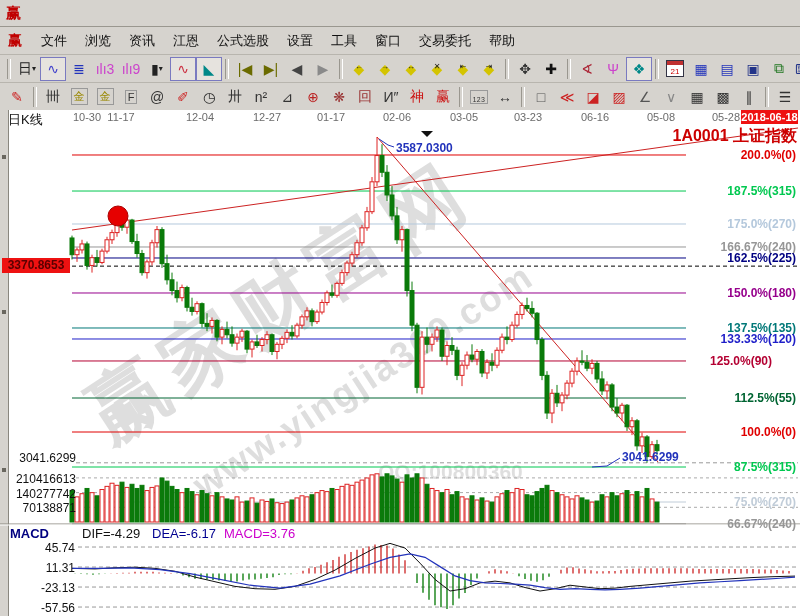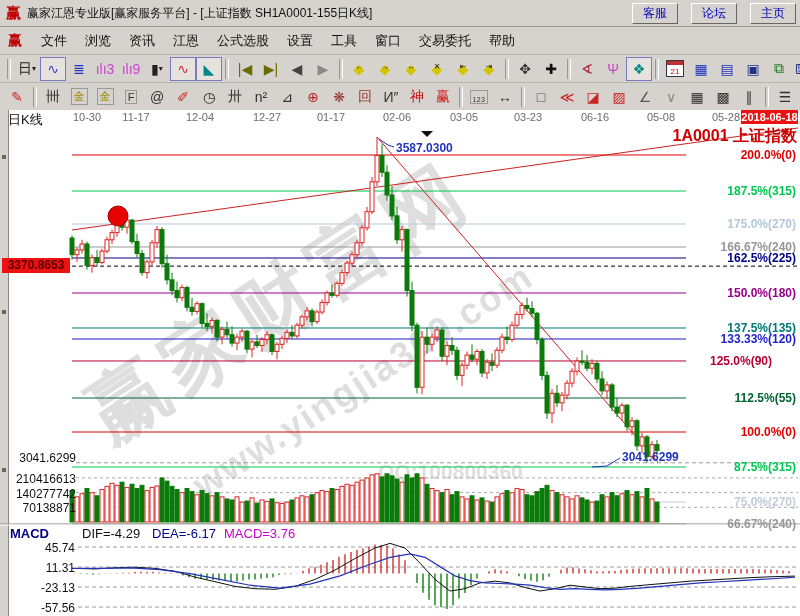--- a/index.html
+++ b/index.html
@@ -46,26 +46,20 @@
   .pricebox{background:#ee1111;color:#5a0000;font-size:12px;font-weight:bold;text-align:center;line-height:15px;}
   .lastdate{background:#ee1111;color:#fff;font-size:11px;font-weight:bold;text-align:center;line-height:14px;}
   .symlbl{color:#cc0000;font-size:16px;font-weight:bold;text-align:right;}
   .macdhdr span{font-size:13px;}
 </style>
 </head>
 <body>
 
 <div class="abs titlebar">
   <span class="logo">赢</span>
-  <span class="title">赢家江恩专业版[赢家服务平台] - [上证指数  SH1A0001-155日K线]</span>
-  <div class="tb-buttons" id="tbButtons">
-      <div class="tb-btn">客服</div>
-      <div class="tb-btn">论坛</div>
-      <div class="tb-btn">主页</div>
-    </div>
 </div>
 
 <div class="abs menubar">
   <span class="mlogo">赢</span>
   <span id="menuItems" style="display:flex;">
       <span class="menu-item">文件</span>
       <span class="menu-item">浏览</span>
       <span class="menu-item">资讯</span>
       <span class="menu-item">江恩</span>
       <span class="menu-item">公式选股</span>
@@ -792,21 +786,21 @@
     <path d="M72,568.371 L100,568.371 L130,567.7900000000001 L160,569.533 L190,573.6 L220,579.41 L250,585.22 L280,588.125 L310,584.058 L340,575.924 L370,564.304 L390,557.332 L410,553.846 L425,557.332 L440,566.628 L455,575.924 L470,580.572 L485,582.8960000000001 L500,583.477 L515,584.058 L530,585.22 L545,587.544 L560,589.287 L575,588.706 L590,589.287 L605,589.868 L620,589.287 L640,588.125 L660,586.3820000000001 L680,584.639 L700,582.8960000000001 L720,581.734 L740,580.572 L760,579.41 L780,578.248 L795,577.1847700000001" fill="none" stroke="#2233bb" stroke-width="1.2"></path>
     <circle cx="118" cy="216" r="10" fill="#e60000" stroke="#aa0000" stroke-width="1"></circle>
     <path d="M421,131 L433,131 L427,137 Z" fill="#111111"></path>
     <polyline points="379,139 388,145 394,147" fill="none" stroke="#2233bb" stroke-width="1"></polyline>
     <polyline points="592,467 607,466 620,458" fill="none" stroke="#2233bb" stroke-width="1"></polyline>
   </svg>
 
 <div class="abs ov3" style="left:8px;top:111px;font-size:13px;color:#111;">日K线</div>
 <div id="dateRow">
     <div class="abs ov3 datelbl" style="left: 71px; top: 111px; width: 32px; text-align: center;">10-30</div>
-    <div class="abs ov3 datelbl" style="left: 120px; top: 111px; width: 32px; text-align: center;">11-17</div>
+    <div class="abs ov3 datelbl" style="left: 105px; top: 111px; width: 32px; text-align: center;">11-17</div>
     <div class="abs ov3 datelbl" style="left: 184px; top: 111px; width: 32px; text-align: center;">12-04</div>
     <div class="abs ov3 datelbl" style="left: 251px; top: 111px; width: 32px; text-align: center;">12-27</div>
     <div class="abs ov3 datelbl" style="left: 315px; top: 111px; width: 32px; text-align: center;">01-17</div>
     <div class="abs ov3 datelbl" style="left: 381px; top: 111px; width: 32px; text-align: center;">02-06</div>
     <div class="abs ov3 datelbl" style="left: 448px; top: 111px; width: 32px; text-align: center;">03-05</div>
     <div class="abs ov3 datelbl" style="left: 512px; top: 111px; width: 32px; text-align: center;">03-23</div>
     <div class="abs ov3 datelbl" style="left: 579px; top: 111px; width: 32px; text-align: center;">06-16</div>
     <div class="abs ov3 datelbl" style="left: 645px; top: 111px; width: 32px; text-align: center;">05-08</div>
     <div class="abs ov3 datelbl" style="left: 710px; top: 111px; width: 32px; text-align: center;">05-28</div>
   </div>

